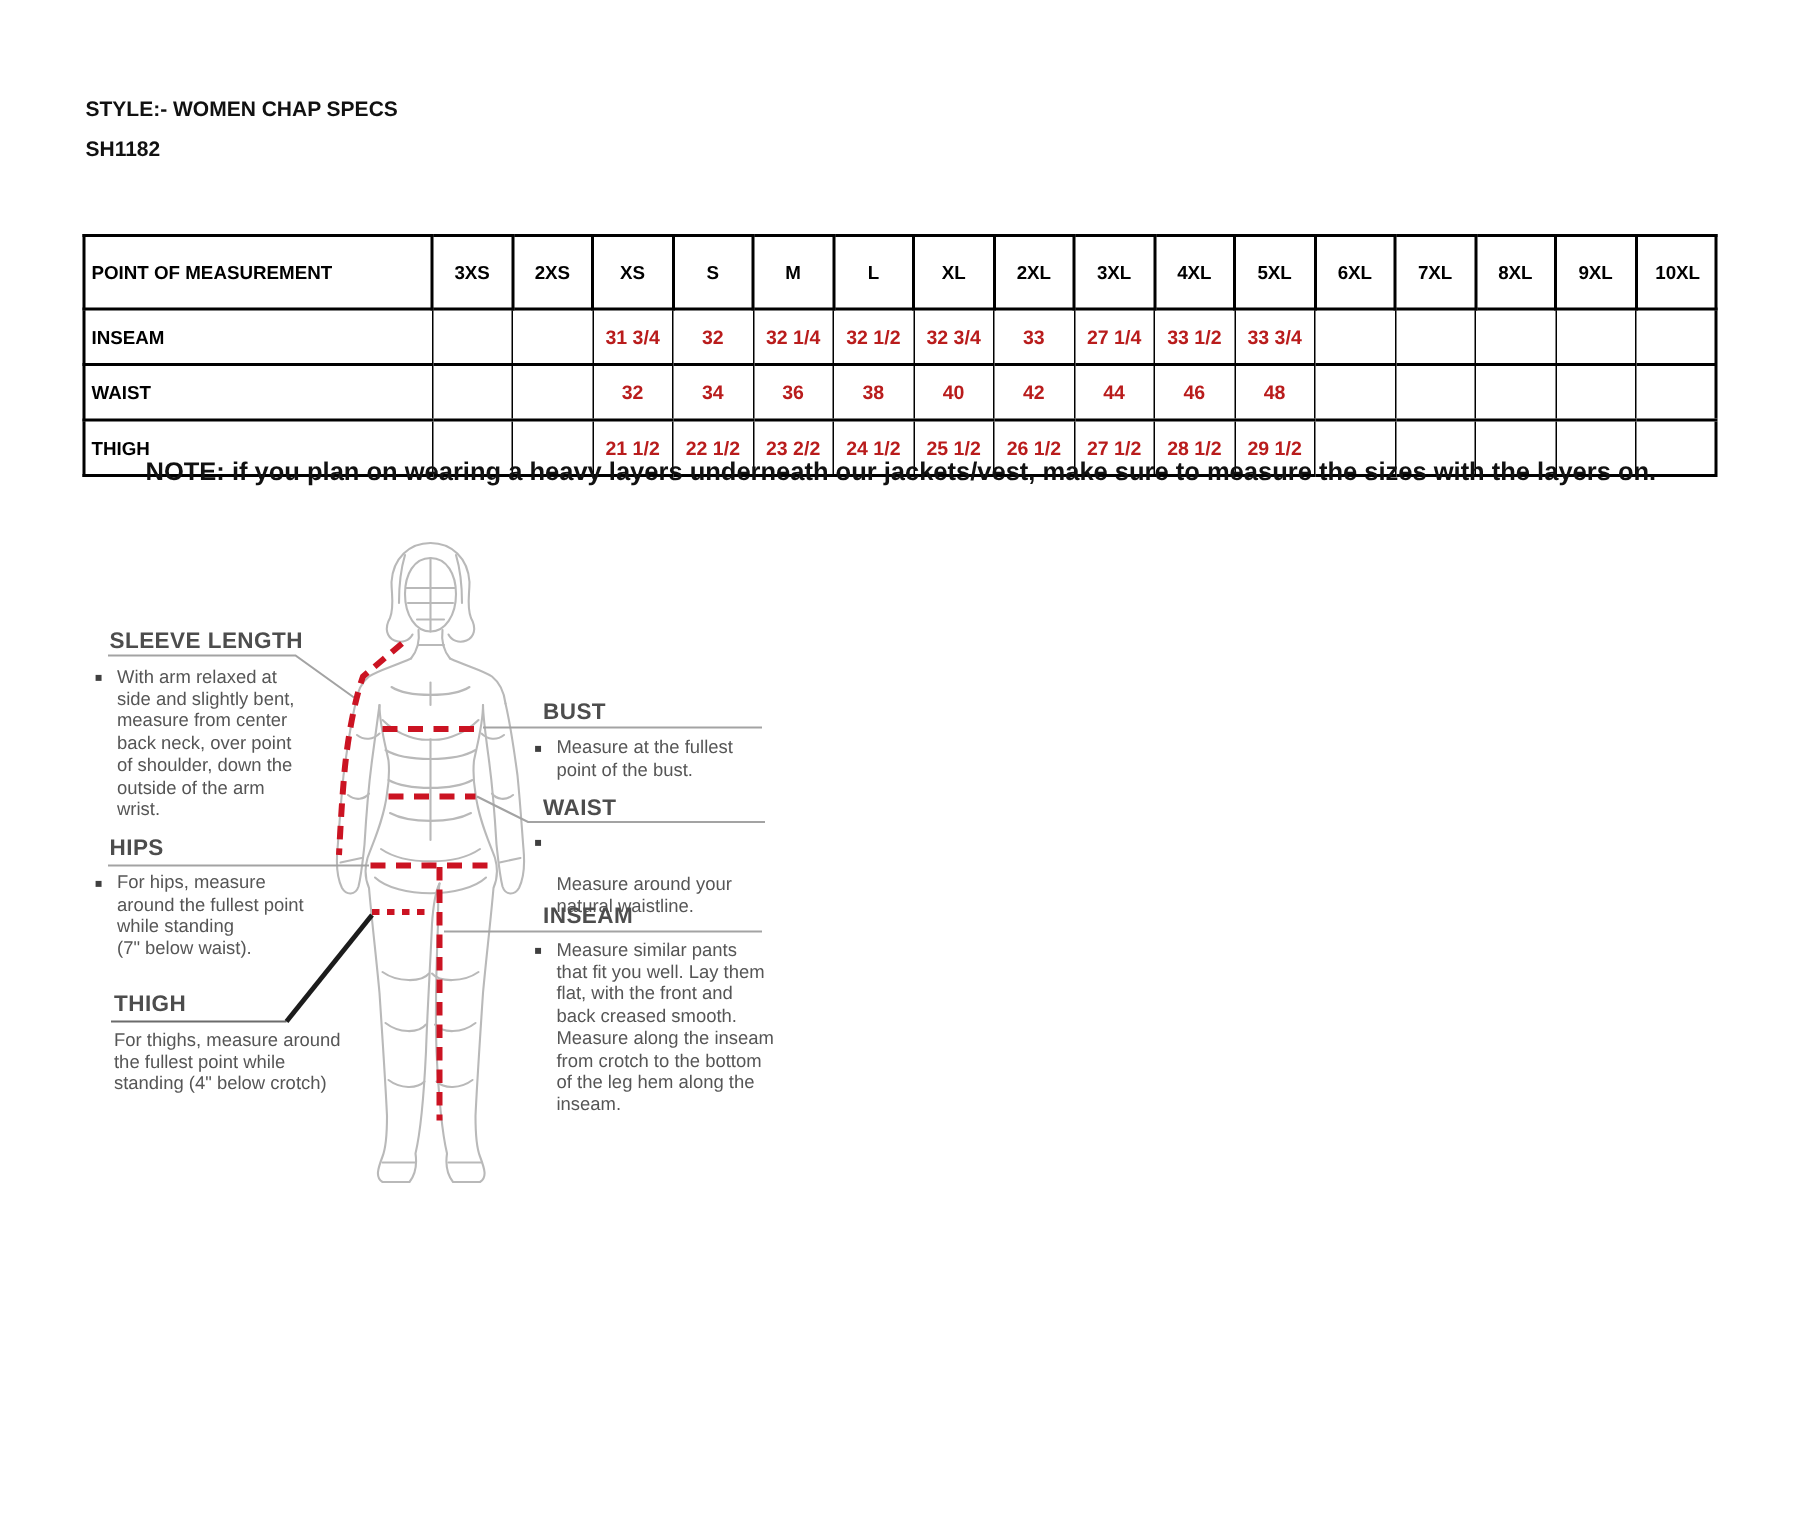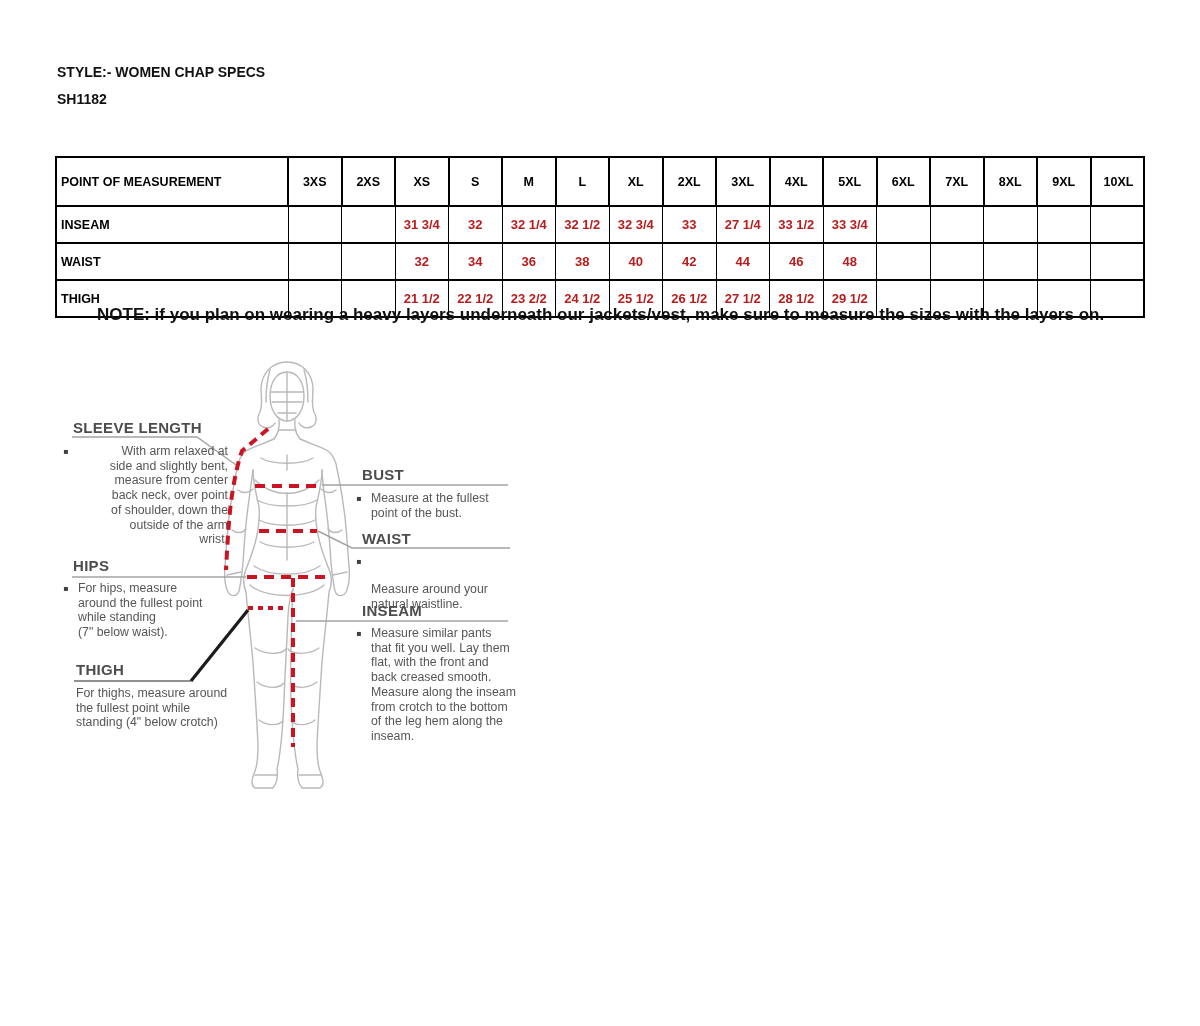--- a/index.html
+++ b/index.html
@@ -212,21 +212,21 @@
     <path stroke-dasharray="10 7" d="M255,486 L321,486"></path>
     <path stroke-dasharray="10 7" d="M259,531 L317,531"></path>
     <path stroke-dasharray="10 7" d="M247,577 L331,577"></path>
     <path stroke-dasharray="5 5" d="M248,608 L286,608"></path>
     <path stroke-dasharray="9 6" d="M293,578 L293,747"></path>
   </g>
 </svg>
 
 <div class="guide-head" style="left:73px;top:419px;">SLEEVE LENGTH</div>
 <span class="bullet" style="left:63px;top:448px;">▪</span>
-<div class="guide-desc" style="left:78px;top:444px;width:150px;text-align:right;">With arm relaxed at
+<div class="guide-desc" style="left:78px;top:444px;width:150px;">With arm relaxed at
 side and slightly bent,
 measure from center
 back neck, over point
 of shoulder, down the
 outside of the arm
 wrist.</div>
 
 <div class="guide-head" style="left:73px;top:557px;">HIPS</div>
 <span class="bullet" style="left:63px;top:585px;">▪</span>
 <div class="guide-desc" style="left:78px;top:581px;width:160px;">For hips, measure

